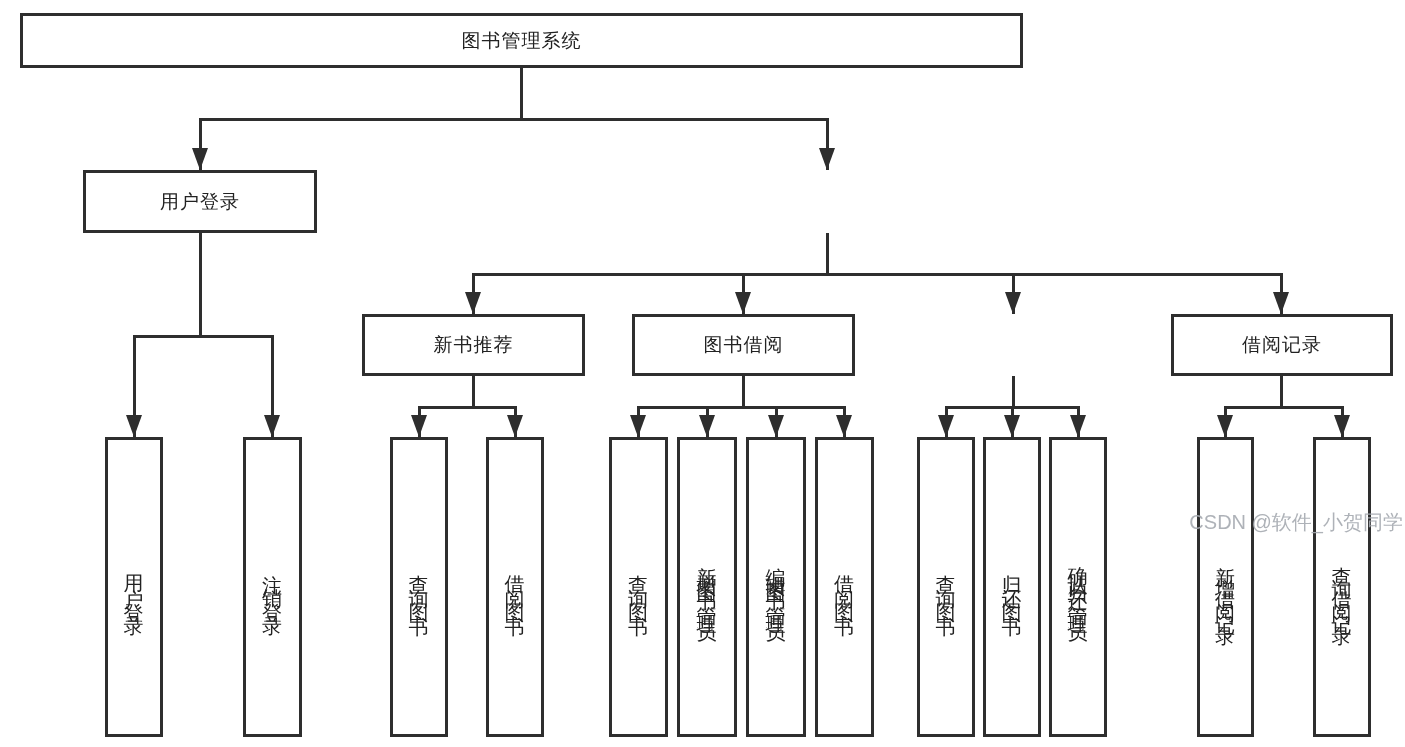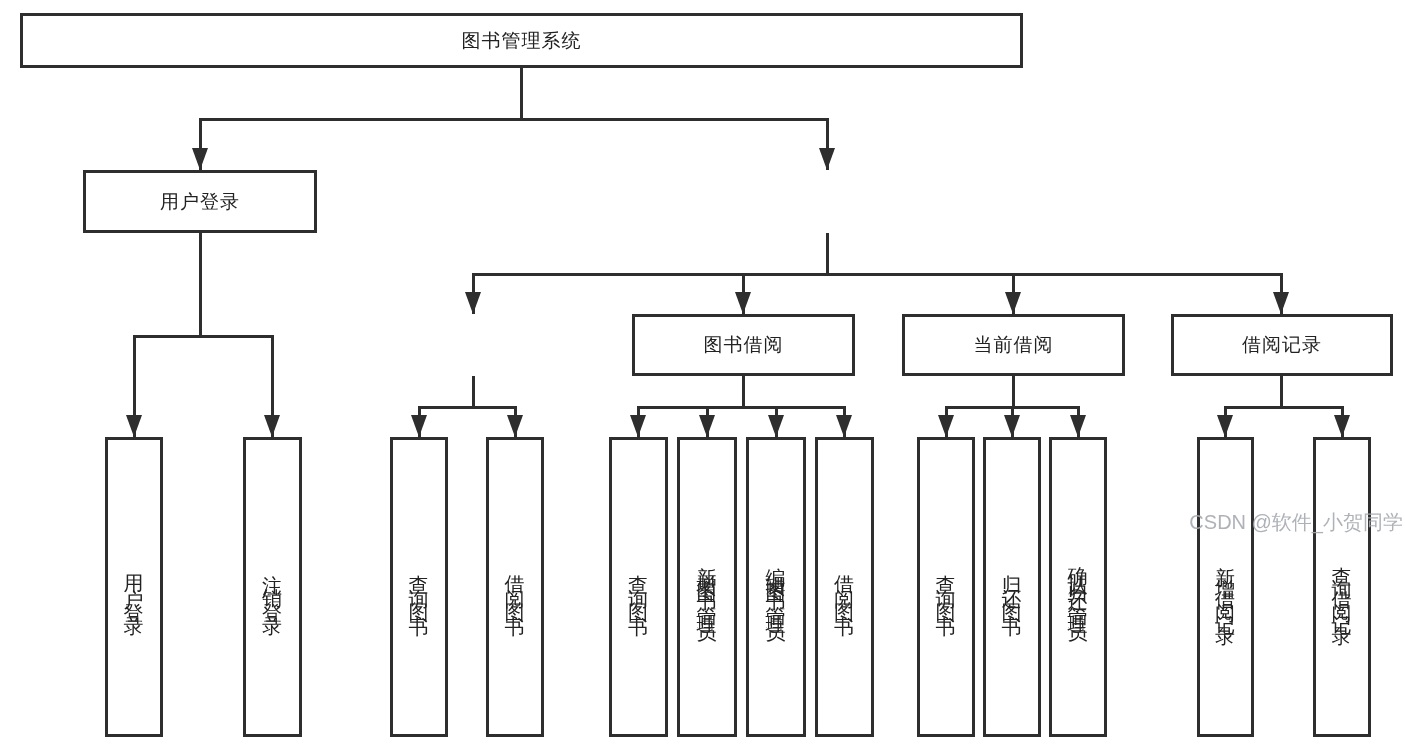--- a/index.html
+++ b/index.html
@@ -87,28 +87,28 @@
 
   <div class="box hbox" style="left:20px;top:13px;width:1003px;height:55px;">
     <span>图书管理系统</span>
   </div>
 
   <div class="box hbox" style="left:83px;top:170px;width:234px;height:63px;">
     <span>用户登录</span>
   </div>
 
 
+  <div class="box hbox" style="left:362px;top:314px;width:223px;height:62px;">
+    <span>新书推荐</span>
+  </div>
 
   <div class="box hbox" style="left:632px;top:314px;width:223px;height:62px;">
     <span>图书借阅</span>
   </div>
 
-  <div class="box hbox" style="left:902px;top:314px;width:223px;height:62px;">
-    <span>当前借阅</span>
-  </div>
 
   <div class="box hbox" style="left:1171px;top:314px;width:222px;height:62px;">
     <span>借阅记录</span>
   </div>
 
   <div class="box vbox" style="left:105px;top:437px;width:58px;height:300px;">
     <span class="sp4">用户登录</span>
   </div>
 
   <div class="box vbox" style="left:243px;top:437px;width:59px;height:300px;">

